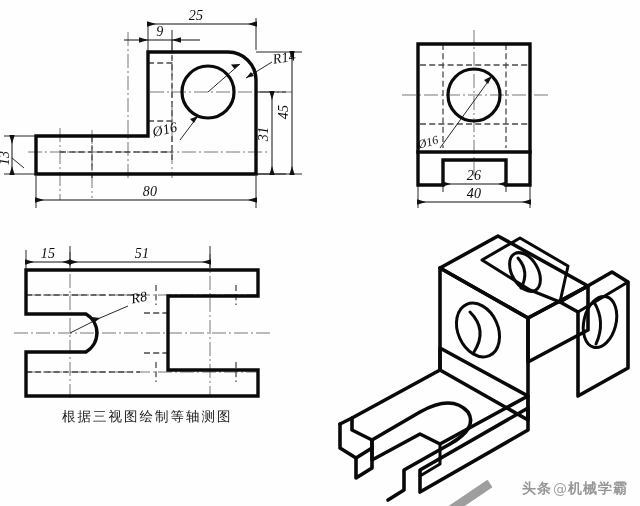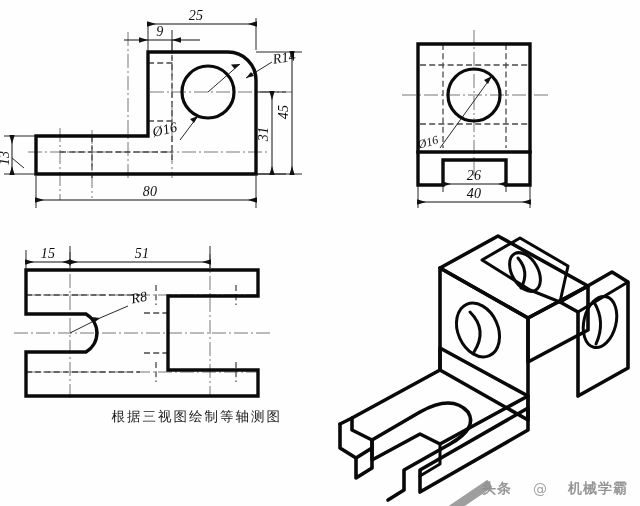--- a/index.html
+++ b/index.html
@@ -95,34 +95,34 @@
     font-family: "Liberation Serif", serif;
     font-style: italic;
     font-size: 12px;
     fill: #0d0d0d;
   }
   .caption {
     position: absolute;
     left: 62px;
     top: 408px;
     width: 220px;
-    text-align: right;
+    text-align: left;
     font-family: "DejaVu Sans", sans-serif;
     font-size: 13.5px;
     color: #1a1a1a;
     letter-spacing: 2px;
     white-space: nowrap;
   }
   .watermark {
     position: absolute;
     right: 12px;
     bottom: 8px;
     display: flex;
     align-items: center;
-    gap: 21px;
+    gap: 1px;
     font-family: "DejaVu Sans", sans-serif;
     font-size: 14px;
     color: #8e8e8e;
     opacity: 0.92;
     white-space: nowrap;
   }
   .watermark .wm-logo {
     font-weight: bold;
     color: #8e8e8e;
     letter-spacing: 1px;

